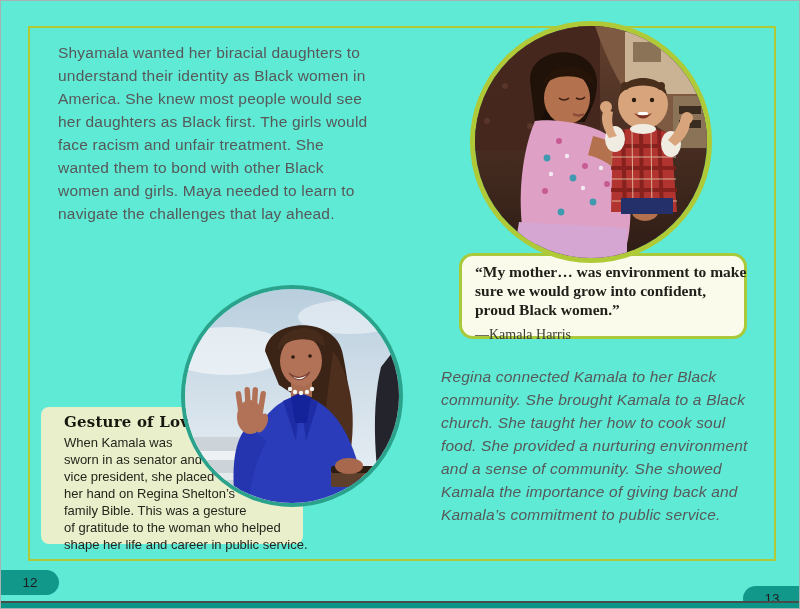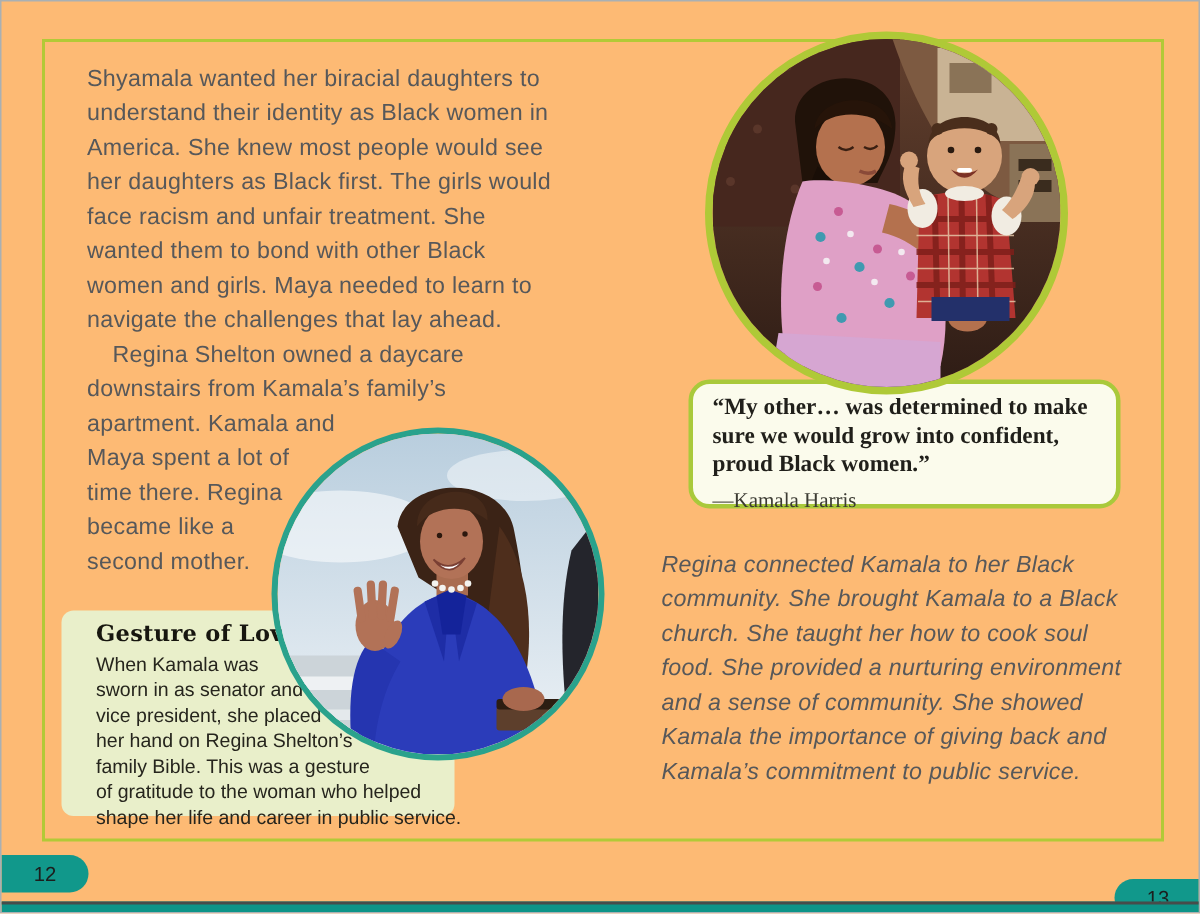--- a/index.html
+++ b/index.html
@@ -1,16 +1,16 @@
 <!DOCTYPE html>
 <html><head>
 <meta charset="utf-8">
 <style>
   html,body{margin:0;padding:0;background:#fff;}
-  .screen{position:relative;width:800px;height:609px;background:#fdba74;
+  .screen{position:relative;width:800px;height:609px;background:#5eead4;
           border:1px solid #a9b0b3;box-sizing:border-box;overflow:hidden;
           font-family:"Liberation Sans",sans-serif;}
   
   .frame{position:absolute;left:27px;top:25px;width:744px;height:531px;
          border:2px solid #b2c937;z-index:0;}
   
   .bodytext{position:absolute;z-index:3;color:#57585a;font-size:15.5px;
             line-height:23px;letter-spacing:0.2px;white-space:nowrap;}
   .bodytext .ln{height:23px;}
   .ln.indent{padding-left:17px;}
@@ -56,29 +56,20 @@
     <div class="ln">Shyamala wanted her biracial daughters to</div>
     <div class="ln">understand their identity as Black women in</div>
     <div class="ln">America. She knew most people would see</div>
     <div class="ln">her daughters as Black first. The girls would</div>
     <div class="ln">face racism and unfair treatment. She</div>
     <div class="ln">wanted them to bond with other Black</div>
     <div class="ln">women and girls. Maya needed to learn to</div>
     <div class="ln">navigate the challenges that lay ahead.</div>
   </div>
 
-  <div class="bodytext" style="left:57px;top:224px;">
-    <div class="ln indent">Regina Shelton owned a daycare</div>
-    <div class="ln">downstairs from Kamala’s family’s</div>
-    <div class="ln">apartment. Kamala and</div>
-    <div class="ln">Maya spent a lot of</div>
-    <div class="ln">time there. Regina</div>
-    <div class="ln">became like a</div>
-    <div class="ln">second mother.</div>
-  </div>
 
   <div class="feature-box">
     <div class="feature-title">Gesture of Love</div>
     <div class="feature-line">When Kamala was</div>
     <div class="feature-line">sworn in as senator and</div>
     <div class="feature-line">vice president, she placed</div>
     <div class="feature-line">her hand on Regina Shelton’s</div>
     <div class="feature-line">family Bible. This was a gesture</div>
     <div class="feature-line">of gratitude to the woman who helped</div>
     <div class="feature-line">shape her life and career in public service.</div>
@@ -216,21 +207,21 @@
         <circle cx="186" cy="60" r="4" fill="#4a2e1c"></circle>
       <circle cx="159" cy="74" r="2.2" fill="#2a1a10"></circle>
         <circle cx="177" cy="74" r="2.2" fill="#2a1a10"></circle>
       <path d="M159,87 Q168,98 177,87 Q168,92 159,87 Z" fill="#7c3226"></path>
       <rect x="163" y="86" width="10" height="3" rx="1.5" fill="#fff"></rect>
       <ellipse cx="168" cy="103" rx="13" ry="5" fill="#f1ece2"></ellipse>
     </svg>
   </div>
 
   <div class="quote-box">
-    <div class="quote-line">“My other… was determined to make</div>
+    <div class="quote-line">“My mother… was environment to make</div>
     <div class="quote-line">sure we would grow into confident,</div>
     <div class="quote-line">proud Black women.”</div>
     <div class="quote-attribution">—Kamala Harris</div>
   </div>
 
   <div class="bodytext" style="left:440px;top:364px;font-style:italic;">
     <div class="ln">Regina connected Kamala to her Black</div>
     <div class="ln">community. She brought Kamala to a Black</div>
     <div class="ln">church. She taught her how to cook soul</div>
     <div class="ln">food. She provided a nurturing environment</div>

